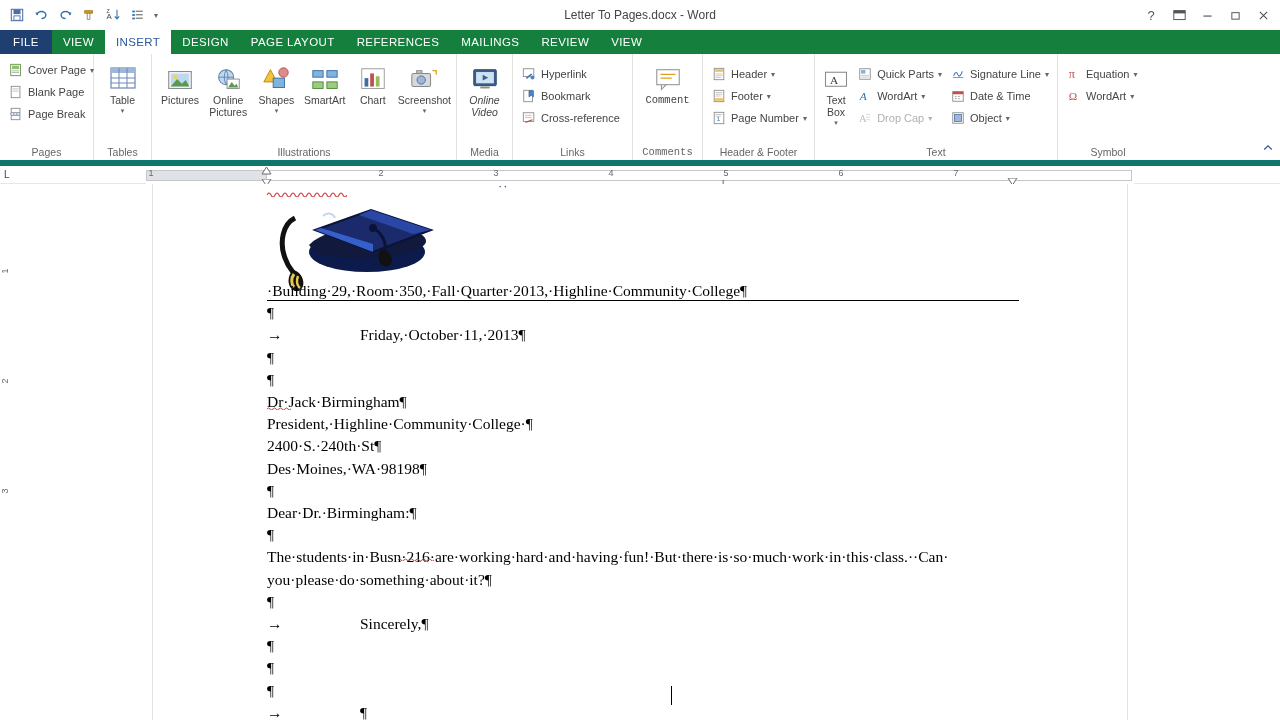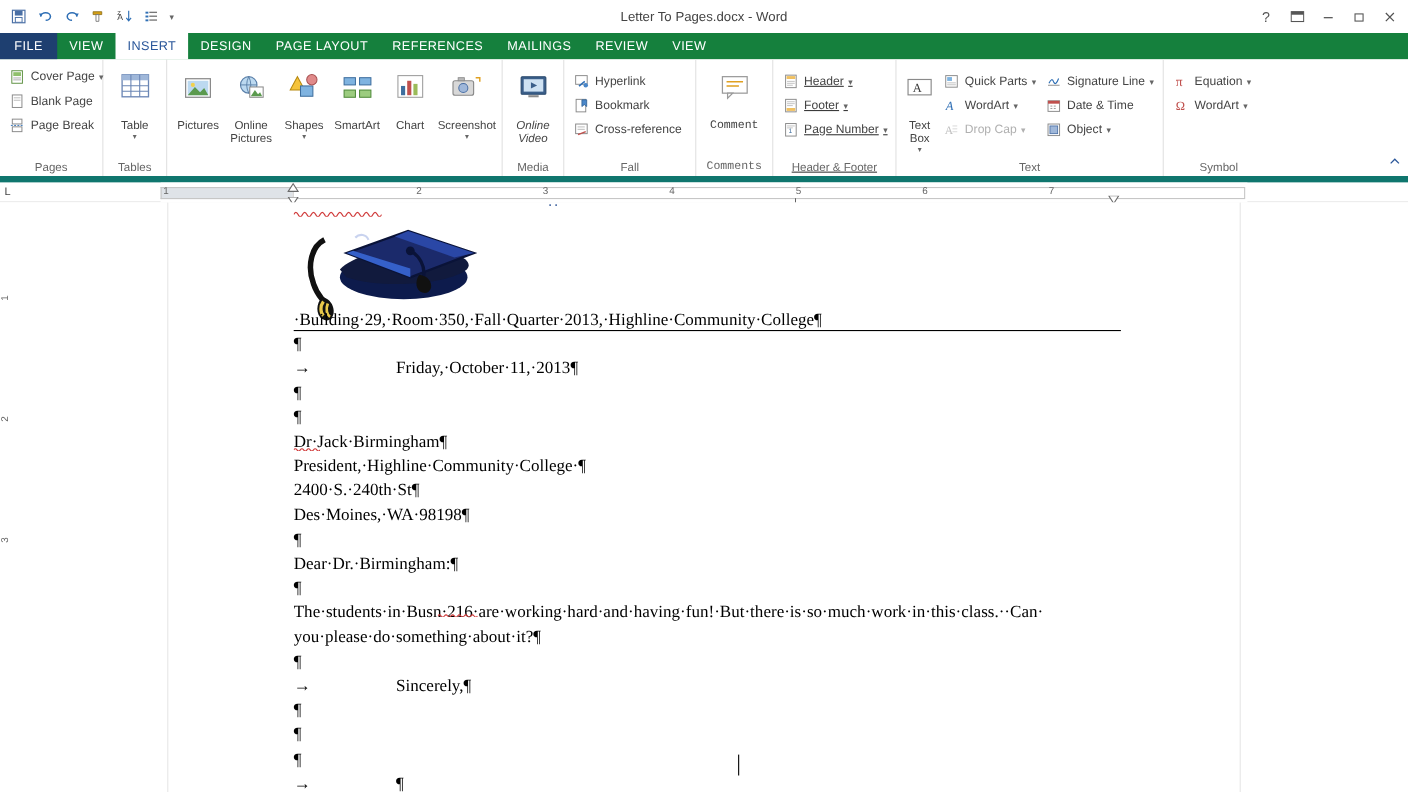--- a/index.html
+++ b/index.html
@@ -68,21 +68,21 @@
   }
   .group-body { display:flex; flex:1; align-items:flex-start; padding-top:2px; }
   .group-label {
     text-align:center; font-size:10.5px; color:#666; padding-bottom:2px;
   }
   .big-btn {
     width:56px; display:flex; flex-direction:column; align-items:center;
     padding:2px 1px; font-size:10.5px; color:#444; text-align:center; line-height:1.12;
   }
   .big-btn .ic { height:34px; display:flex; align-items:flex-end; justify-content:center; }
-  .big-btn .lbl { margin-top:14px; }
+  .big-btn .lbl { margin-top:0; }
   .small-btn {
     display:flex; align-items:center; gap:4px; padding:2px 4px;
     font-size:11px; color:#444; height:22px; white-space:nowrap;
   }
   .small-btn .ic { width:16px; height:16px; display:flex; align-items:center; justify-content:center; }
   .col { display:flex; flex-direction:column; }
   .caret { font-size:7px; color:#666; line-height:1; }
   .caret-w { font-size:8px; color:#666; }
   .dim { color:#b0b0b0; }
   .ribbon-collapse {
@@ -354,20 +354,21 @@
               <rect x="3" y="9" width="20" height="14" rx="2" fill="#d8d8d8" stroke="#888" stroke-width="1.1"></rect>
               <circle cx="13" cy="16" r="4.4" fill="#9fb7d9" stroke="#4a6fa5" stroke-width="1"></circle>
               <rect x="8" y="6" width="6" height="3" fill="#b9b9b9" stroke="#888" stroke-width=".8"></rect>
               <path d="M25 6 L29 6 L29 10" stroke="#e0a020" stroke-width="1.4" fill="none"></path>
             </svg>
         </span>
         <span class="lbl">Screenshot</span>
         <span class="caret">▾</span>
       </div>
     </div>
+    <div class="group-label">Illustrations</div>
   </div>
 
 
   <div class="group" style="width:56px;">
     <div class="group-body" style="justify-content:center;font-style:italic;">
       <div class="big-btn">
         <span class="ic">
           <svg width="30" height="30" viewBox="0 0 32 32">
               <rect x="4" y="5" width="24" height="17" rx="1" fill="#3b5f8a" stroke="#27476b" stroke-width="1"></rect>
               <rect x="6.5" y="7.5" width="19" height="12" fill="#cfe2f3"></rect>
@@ -408,40 +409,40 @@
             <svg width="14" height="14" viewBox="0 0 16 16">
                 <rect x="1.5" y="2" width="12" height="10" fill="#fff" stroke="#8a8a8a" stroke-width="1"></rect>
                 <path d="M3.5 5 H11 M3.5 7.5 H11" stroke="#bbb" stroke-width="1"></path>
                 <path d="M4 13 L12 10" stroke="#c0504d" stroke-width="1.4"></path>
               </svg>
           </span>
           <span>Cross-reference</span>
         </div>
       </div>
     </div>
-    <div class="group-label">Fall</div>
+    <div class="group-label">Links</div>
   </div>
 
   <div class="group" style="width:70px;font-family:Liberation Mono, monospace;">
     <div class="group-body" style="justify-content:center;">
       <div class="big-btn" style="width:62px;">
         <span class="ic">
           <svg width="30" height="30" viewBox="0 0 32 32">
               <rect x="4" y="5" width="24" height="16" fill="#fff" stroke="#9a9a9a" stroke-width="1.2"></rect>
               <path d="M9 21 L9 26 L14 21 Z" fill="#fff" stroke="#9a9a9a" stroke-width="1.2"></path>
               <path d="M8 10 H24 M8 14 H20" stroke="#e0a020" stroke-width="1.5"></path>
             </svg>
         </span>
         <span class="lbl">Comment</span>
       </div>
     </div>
     <div class="group-label">Comments</div>
   </div>
 
-  <div class="group" style="width:112px;text-decoration:underline;">
+  <div class="group" style="width:112px;">
     <div class="group-body">
       <div class="col" style="padding-top:4px;">
         <div class="small-btn">
           <span class="ic">
             <svg width="14" height="14" viewBox="0 0 16 16">
                 <rect x="2.5" y="1.5" width="11" height="13" fill="#fff" stroke="#8a8a8a" stroke-width="1"></rect>
                 <rect x="3.5" y="2.5" width="9" height="3" fill="#f0c060"></rect>
                 <path d="M4 8 H12 M4 10 H12 M4 12 H10" stroke="#bbb" stroke-width=".9"></path>
               </svg>
           </span>

